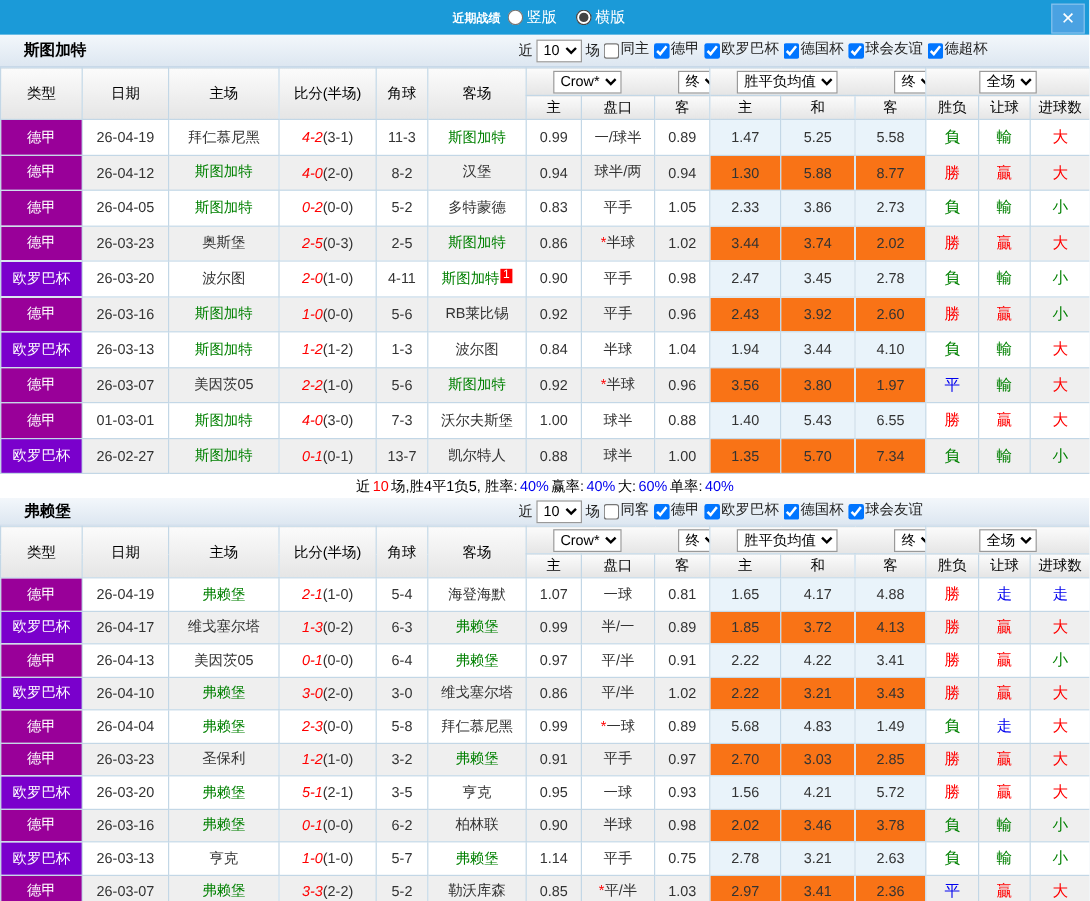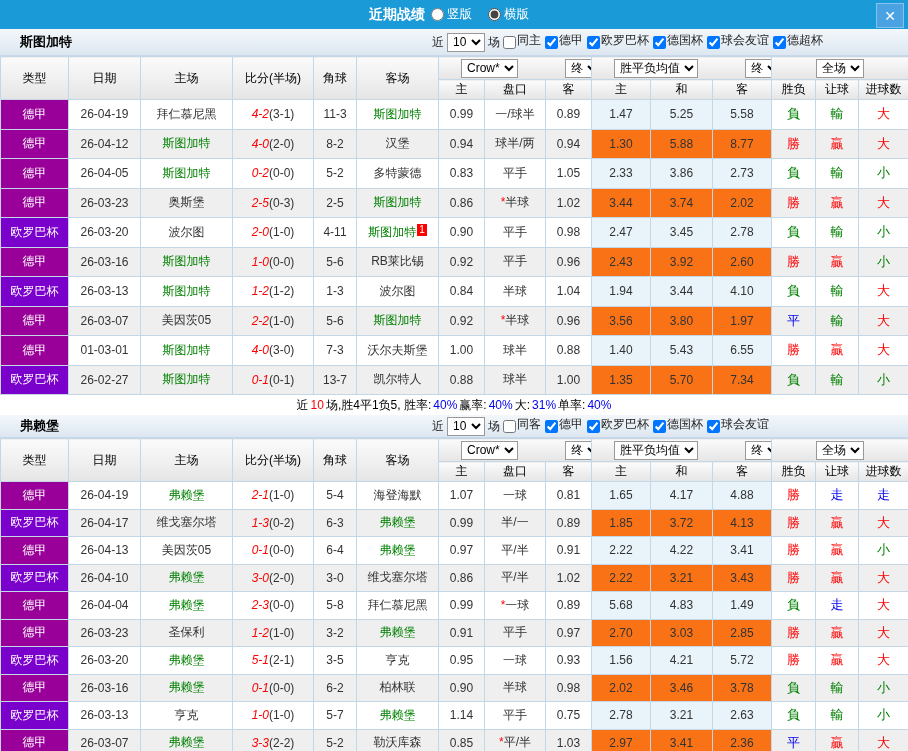--- a/index.html
+++ b/index.html
@@ -1,20 +1,20 @@
 <!DOCTYPE html>
 <html><head>
 <meta charset="utf-8">
 <style>
   html,body{margin:0;padding:0;background:#fff;}
   .window{width:908px;height:751px;overflow:hidden;position:relative;background:#fff;
           font-family:"Liberation Sans","DejaVu Sans",sans-serif;font-size:12px;color:#222;}
   
   .titlebar{height:29px;background:#1b9ad8;display:flex;align-items:center;justify-content:center;position:relative;}
-  .titlebar .title{color:#fff;font-weight:bold;font-size:14px;}
+  .titlebar .title{color:#fff;font-weight:bold;font-size:10px;}
   .titlebar label{color:#fff;font-size:12.5px;margin-right:10px;display:inline-flex;align-items:center;}
   .titlebar input[type=radio]{margin:0 3px 0 6px;accent-color:#444;}
   .close-btn{position:absolute;right:4px;top:3px;width:26px;height:23px;background:#4aa2e2;border:1px solid #85c3ee;
              color:#fff;font-weight:bold;font-size:14px;display:flex;align-items:center;justify-content:center;cursor:pointer;}
   
   .section-bar{background:linear-gradient(#f3f7fb,#dde7f1);border-bottom:1px solid #c8d8e8;position:relative;display:flex;align-items:center;}
   #sec1{height:26px;} #sec2{height:22px;}
   .section-team{font-weight:bold;font-size:13px;padding-left:20px;color:#000;}
   .section-controls{position:absolute;left:432px;display:flex;align-items:center;white-space:nowrap;}
   .section-controls select{margin:0 3px;}
@@ -317,21 +317,21 @@
   </table>
 
   <div class="summary">
       <span class="t-k">近</span>
       <span class="t-r">10</span>
       <span class="t-k">场,胜4平1负5, 胜率:</span>
       <span class="t-b">40%</span>
       <span class="t-k"> 赢率:</span>
       <span class="t-b">40%</span>
       <span class="t-k"> 大:</span>
-      <span class="t-b">31%</span>
+      <span class="t-b">60%</span>
       <span class="t-k"> 单率:</span>
       <span class="t-b">40%</span>
     </div>
 
   <div class="section-bar" id="sec2">
     <span class="section-team">弗赖堡</span>
     <span class="section-controls">
       <span>近</span>
       <select><option>10</option></select>
       <span>场</span>

